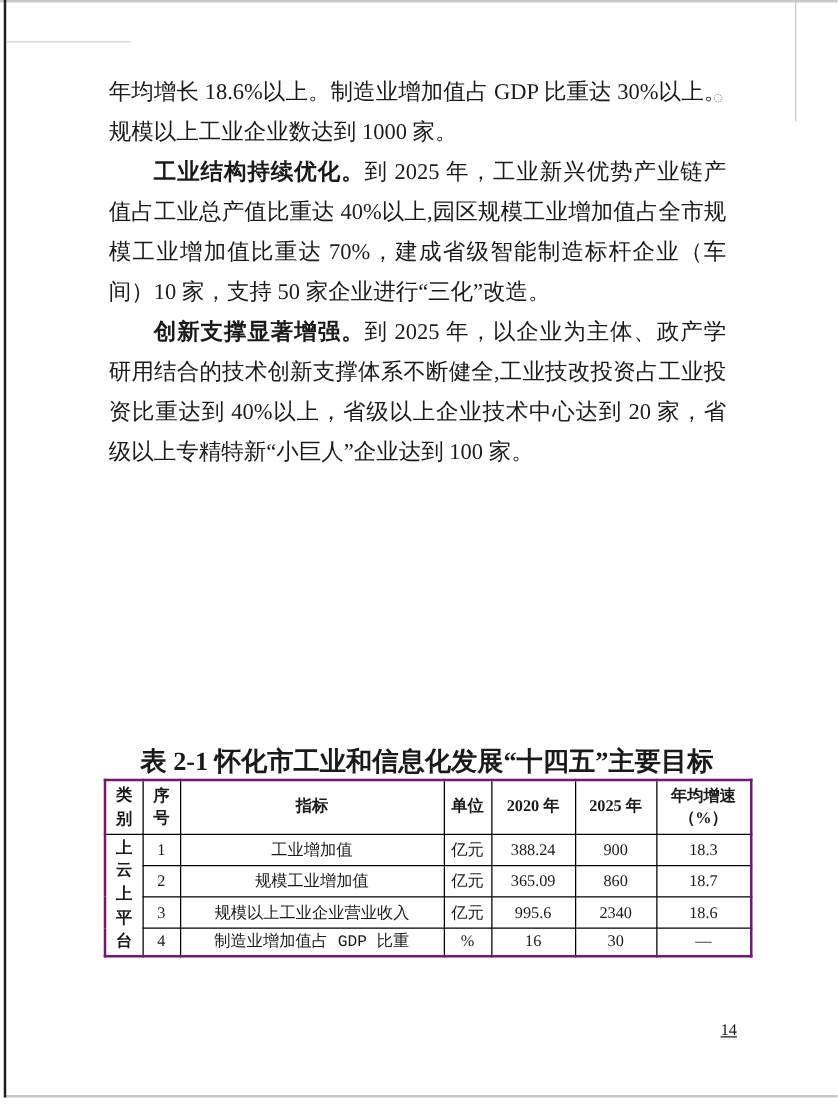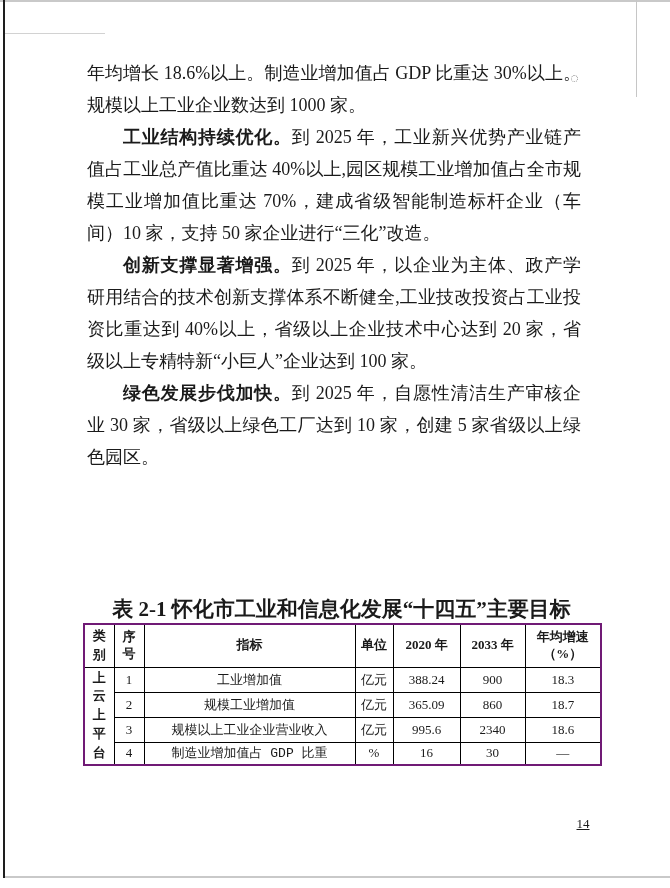--- a/index.html
+++ b/index.html
@@ -76,21 +76,20 @@
 <div class="edge-bottom"></div>
 <div class="edge-left"></div>
 <div class="edge-right"></div>
 <div class="edge-topleft"></div>
 <div class="speck"></div>
 
 <div class="text-block">
     <p class="para">年均增长 18.6%以上。制造业增加值占 GDP 比重达 30%以上。规模以上工业企业数达到 1000 家。</p>
     <p class="para indent"><b>工业结构持续优化。</b>到 2025 年，工业新兴优势产业链产值占工业总产值比重达 40%以上,园区规模工业增加值占全市规模工业增加值比重达 70%，建成省级智能制造标杆企业（车间）10 家，支持 50 家企业进行“三化”改造。</p>
     <p class="para indent"><b>创新支撑显著增强。</b>到 2025 年，以企业为主体、政产学研用结合的技术创新支撑体系不断健全,工业技改投资占工业投资比重达到 40%以上，省级以上企业技术中心达到 20 家，省级以上专精特新“小巨人”企业达到 100 家。</p>
-    <p class="para indent"><b>绿色发展步伐加快。</b>到 2025 年，自愿性清洁生产审核企业 30 家，省级以上绿色工厂达到 10 家，创建 5 家省级以上绿色园区。</p>
   </div>
 
 <div class="table-caption">表 2-1 怀化市工业和信息化发展“十四五”主要目标</div>
 
 <table class="goals">
   <colgroup>
     <col style="width:30px">
       <col style="width:30px">
       <col style="width:211px">
     <col style="width:38px">
@@ -98,21 +97,21 @@
       <col style="width:65px">
       <col style="width:76px">
   </colgroup>
   <thead>
     <tr>
       <th><span class="vert">类别</span></th>
       <th>序号</th>
       <th>指标</th>
       <th>单位</th>
       <th>2020 年</th>
-      <th>2033 年</th>
+      <th>2025 年</th>
       <th class="pre">年均增速
 （%）</th>
     </tr>
   </thead>
   <tbody>
       <tr>
         <td rowspan="4"><span class="vert">上云上平台</span></td>
         <td>1</td>
         <td class="left">工业增加值</td>
         <td>亿元</td>

